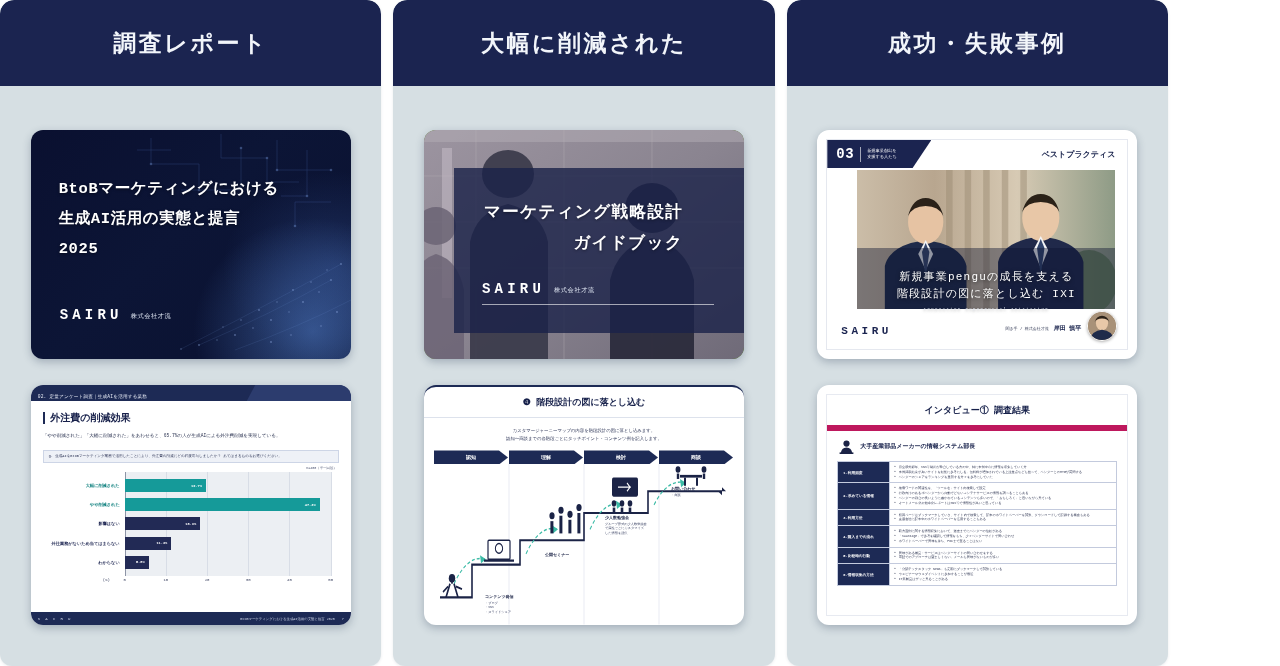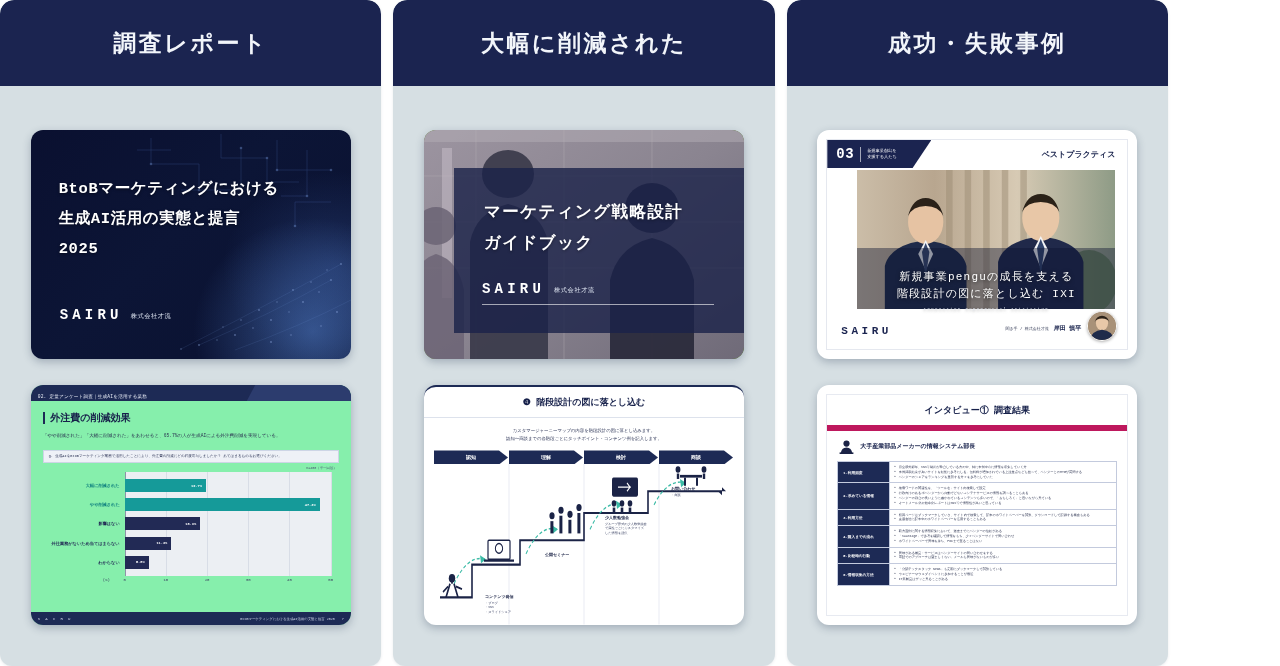--- a/index.html
+++ b/index.html
@@ -87,21 +87,21 @@
     display: flex; align-items: flex-end; gap: 8px;
   }
   .logo-sairu {
     color: #ffffff; font-size: 14px; font-weight: 600; letter-spacing: 4.2px;
   }
   .logo-sub {
     color: #dfe6f2; font-size: 6.2px; letter-spacing: .6px; padding-bottom: 2.5px;
   }
 
   
-  .doc1 { background: #86efac; display: flex; flex-direction: column; }
+  .doc1 { background: #ffffff; display: flex; flex-direction: column; }
   .doc1-topbar {
     height: 16px; background: #1d2a55; position: relative; overflow: hidden;
   }
   .doc1-topbar:after {
     content:""; position:absolute; right:-10px; top:0; width: 110px; height: 100%;
     background: #2c3c6e; transform: skewX(-28deg);
   }
   .doc1-topbar span {
     position: relative; z-index: 2;
     color: #e8ecf6; font-size: 4.6px; letter-spacing: .2px;
@@ -143,21 +143,21 @@
   .tick-label { position: absolute; font-size: 4px; color: #3a4160; transform: translateX(-50%); top: 2px; }
   .axis-unit { position: absolute; font-size: 4px; color: #3a4160; top: 2px; left: -22px; }
   .doc1-footer {
     height: 13px; background: #1d2a55; display: flex; align-items: center;
     justify-content: space-between; padding: 0 7px;
   }
   .doc1-footer .f-left { color: #cfd6e8; font-size: 4px; letter-spacing: 1.4px; }
   .doc1-footer .f-right { color: #cfd6e8; font-size: 3.4px; }
 
   
-  .cover2 { position: relative; background: #4d7c0f; overflow: hidden; }
+  .cover2 { position: relative; background: #4d7c0f; overflow: hidden; text-align: right; }
   .photo2 { position: absolute; inset: 0; }
   .cover2-panel {
     position: absolute; left: 30px; right: 0px; top: 38px; bottom: 26px;
     background: rgba(26,34,72,.80);
   }
   .cover2-title {
     position: absolute; left: 60px; top: 68px;
     color: #ffffff; font-size: 16.5px; font-weight: 700;
     line-height: 1.85; letter-spacing: 1.4px;
     text-shadow: 0 1px 3px rgba(0,0,0,.4);

